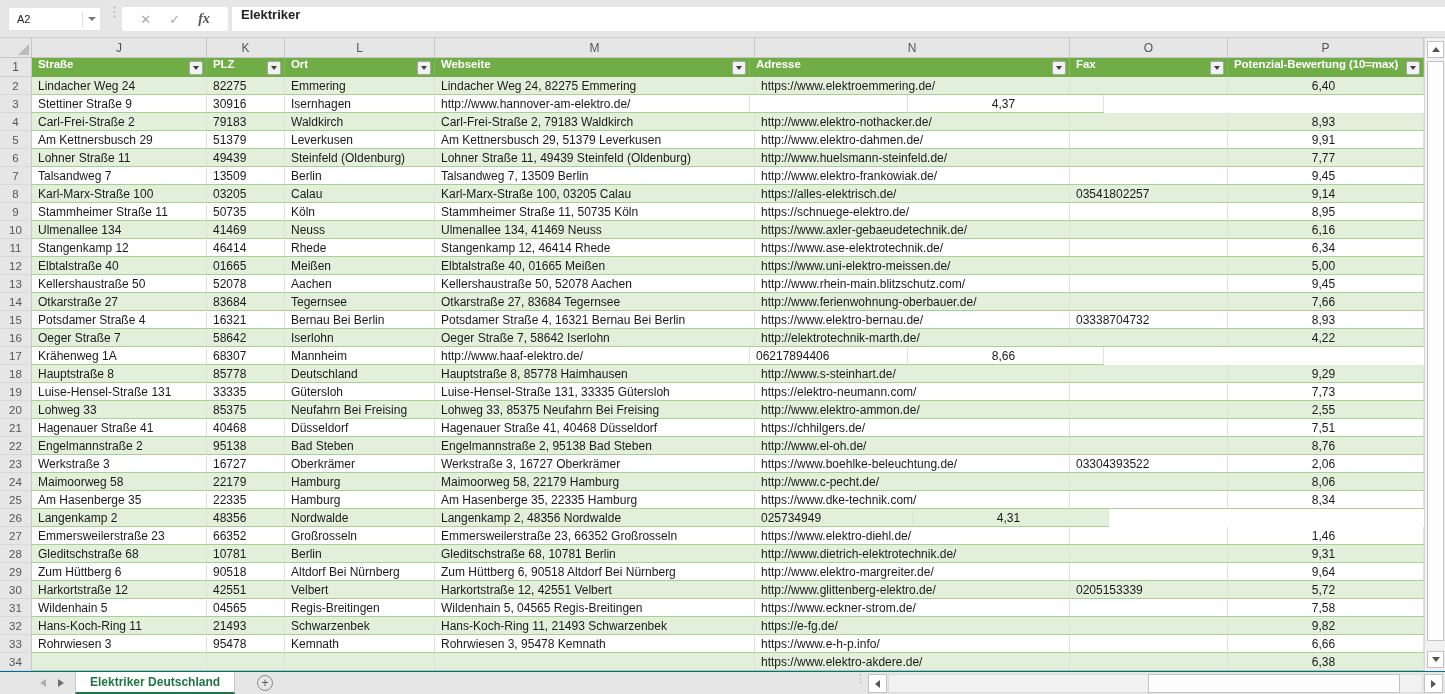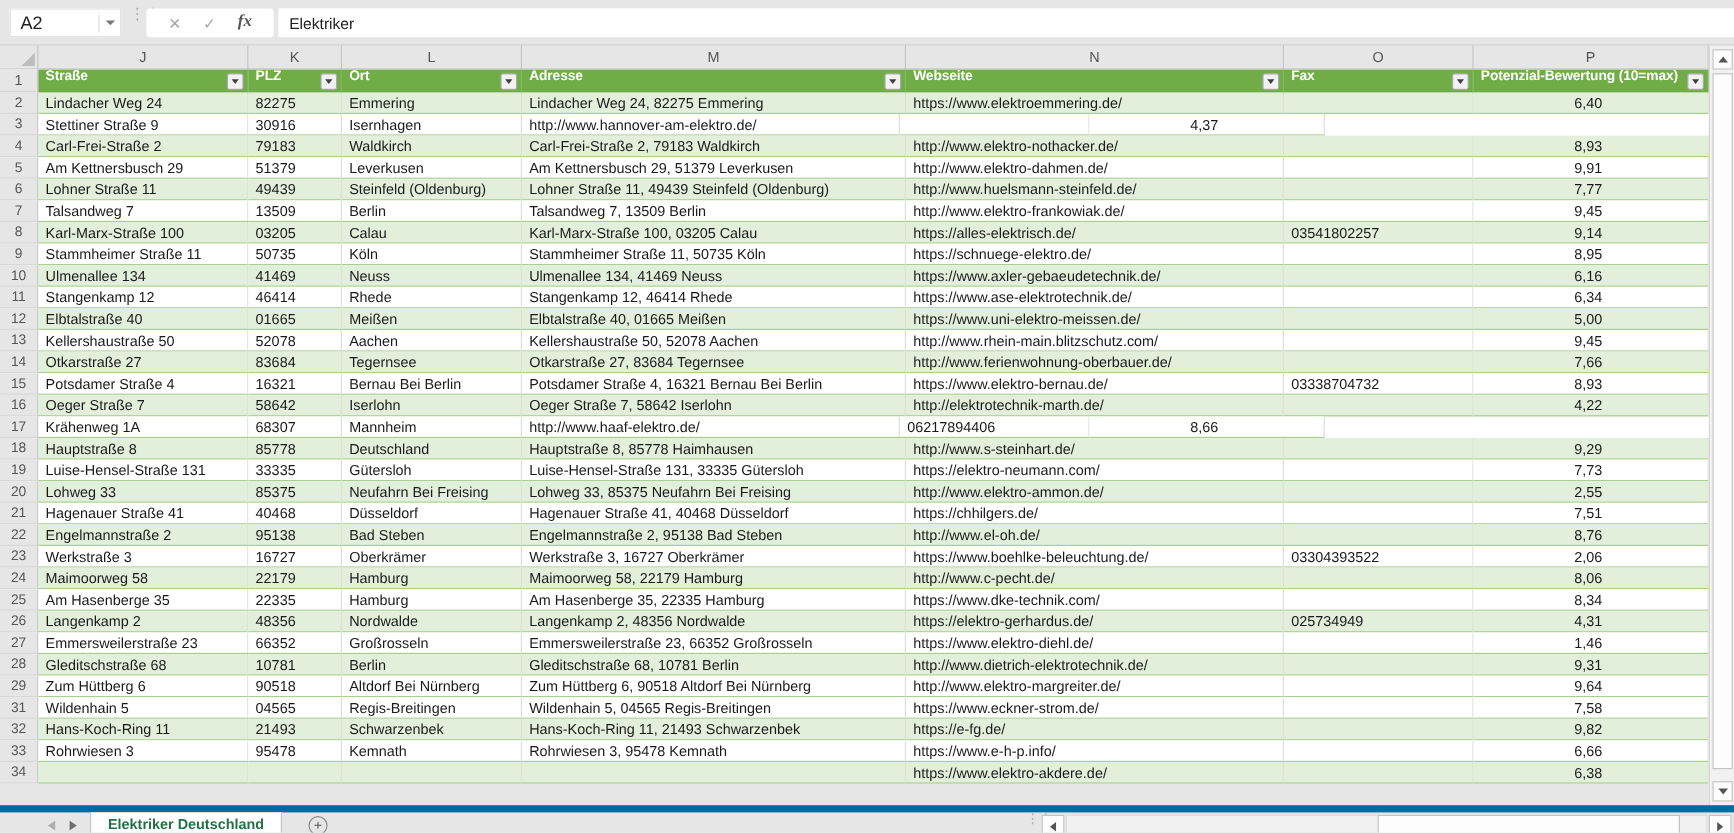--- a/index.html
+++ b/index.html
@@ -6,30 +6,30 @@
   html,body { background:#E6E6E6; }
   #app {
     position: relative; width: 1445px; height: 694px;
     font-family: "Liberation Sans", sans-serif;
     background: #E6E6E6; overflow: hidden;
     --header-green:#70AD47; --band-green:#E2EFDA; --tab-green:#217346;
   }
   
   .formula-strip { position:absolute; top:0; left:0; width:1445px; height:38px; background:#E6E6E6; border-bottom:1px solid #CFCFCF; }
   .name-box { position:absolute; left:8px; top:7px; width:93px; height:24px; background:#fff; border:1px solid #E3E3E3; display:flex; align-items:center; }
-  .name-box-text { flex:1; padding-left:8px; font-size:15px; color:#222; }
+  .name-box-text { flex:1; padding-left:8px; font-size:11px; color:#222; }
   .name-box-sep { width:1px; height:15px; background:#E0E0E0; }
   .nb-arrow { width:17px; display:flex; align-items:center; justify-content:center; }
   .nb-arrow i { width:0; height:0; border-left:4px solid transparent; border-right:4px solid transparent; border-top:4px solid #7a7a7a; }
   .dots-handle { position:absolute; left:108px; top:8px; width:4px; height:22px; color:#ABABAB; font-size:13px; line-height:7px; letter-spacing:0; }
   .fx-box { position:absolute; left:122px; top:7px; width:106px; height:24px; background:#fff; border-radius:3px; display:flex; align-items:center; justify-content:space-evenly; }
   .icon-cancel { color:#A8A8A8; font-size:13px; }
   .icon-enter { color:#A8A8A8; font-size:13px; }
   .icon-fx { color:#555; font-size:14px; font-style:italic; font-family:"Liberation Serif", serif; font-weight:bold; }
-  .formula-box { position:absolute; left:232px; top:7px; width:1213px; height:24px; background:#fff; display:flex; align-items:center; padding-left:9px; font-size:13px; color:#222; }
+  .formula-box { position:absolute; left:232px; top:7px; width:1213px; height:24px; background:#fff; display:flex; align-items:flex-start; padding-left:9px; font-size:13px; color:#222;font-weight:bold; }
   
   .col-strip { position:absolute; top:38px; left:0; width:1424px; height:20px; background:#E6E6E6; display:flex; }
   .corner { width:32px; height:100%; position:relative; border-right:1px solid #C6C6C6; border-bottom:1px solid #C6C6C6; }
   .corner i { position:absolute; right:2px; bottom:2px; width:0; height:0; border-left:11px solid transparent; border-bottom:11px solid #BCBCBC; }
   .col-letter { height:100%; border-right:1px solid #C6C6C6; border-bottom:1px solid #C6C6C6; display:flex; align-items:center; justify-content:center; font-size:12px; color:#555; }
   
   .w-g { width:32px; } .w-j { width:175px; } .w-k { width:78px; } .w-l { width:150px; }
   .w-m { width:320px; } .w-n { width:315px; } .w-o { width:158px; } .w-p { width:196px; }
   
   .grid { position:absolute; top:58px; left:0; width:1424px; background:#fff; }
@@ -44,21 +44,21 @@
   .cell { display:flex; align-items:center; padding:0 6px; font-size:12px; color:#1a1a1a; white-space:nowrap; overflow:hidden; border-right:1px solid #DCE3D6; border-bottom:1px solid #A9D08E; background:#fff; }
   .cell.num { justify-content:center; padding-right:10px; }
   
   .vscroll { position:absolute; left:1424px; top:38px; width:21px; height:633px; background:#F1F1F1; border-left:1px solid #D9D9D9; }
   .vs-btn { position:absolute; left:2px; width:17px; height:17px; background:#FDFDFD; border:1px solid #C3C3C3; display:flex; align-items:center; justify-content:center; }
   .vs-up { top:3px; } .vs-down { bottom:3px; }
   .tri-up { width:0; height:0; border-left:4px solid transparent; border-right:4px solid transparent; border-bottom:5px solid #555; }
   .tri-down { width:0; height:0; border-left:4px solid transparent; border-right:4px solid transparent; border-top:5px solid #555; }
   .vs-thumb { position:absolute; left:2px; top:23px; width:17px; height:580px; background:#FDFDFD; border:1px solid #C3C3C3; }
   
-  .sheet-strip { position:absolute; top:671px; left:0; width:1445px; height:20px; background:#E6E6E6; border-top:6px solid #0369a1; }
+  .sheet-strip { position:absolute; top:671px; left:0; width:1445px; height:20px; background:#E6E6E6; border-top:1px solid #0369a1; }
   .nav-left, .nav-right { position:absolute; top:7px; width:0; height:0; }
   .nav-left  { left:40px; border-top:4.5px solid transparent; border-bottom:4.5px solid transparent; border-right:6px solid #ADADAD; }
   .nav-right { left:58px; border-top:4.5px solid transparent; border-bottom:4.5px solid transparent; border-left:6px solid #6E6E6E; }
   .sheet-tab { position:absolute; left:75px; top:0; height:22px; background:#fff; border-left:1px solid #C6C6C6; border-right:1px solid #C6C6C6; border-bottom:2px solid var(--tab-green); display:flex; align-items:center; padding:0 14px; color:var(--tab-green); font-weight:bold; font-size:12px; }
   .add-sheet { position:absolute; left:257px; top:3px; width:16px; height:16px; border:1px solid #8C8C8C; border-radius:50%; display:flex; align-items:center; justify-content:center; color:#555; font-size:12px; line-height:1; background:transparent; }
   .hs-handle { position:absolute; left:855px; top:4px; width:4px; height:15px; color:#ABABAB; font-size:11px; line-height:5px; }
   .hs-btn { position:absolute; top:2px; width:19px; height:19px; background:#FDFDFD; border:1px solid #C3C3C3; display:flex; align-items:center; justify-content:center; }
   .hs-left { left:868px; } .hs-right { left:1424px; }
   .tri-left { width:0; height:0; border-top:4px solid transparent; border-bottom:4px solid transparent; border-right:5px solid #555; }
   .tri-right { width:0; height:0; border-top:4px solid transparent; border-bottom:4px solid transparent; border-left:5px solid #555; }
@@ -116,28 +116,28 @@
           <span class="filter-btn">
             <i></i>
           </span>
         </div>
       <div class="hcell w-l">
           <span>Ort</span>
           <span class="filter-btn">
             <i></i>
           </span>
         </div>
+      <div class="hcell w-n">
+          <span>Webseite</span>
+          <span class="filter-btn">
+            <i></i>
+          </span>
+        </div>
       <div class="hcell w-m">
           <span>Adresse</span>
-          <span class="filter-btn">
-            <i></i>
-          </span>
-        </div>
-      <div class="hcell w-n">
-          <span>Webseite</span>
           <span class="filter-btn">
             <i></i>
           </span>
         </div>
       <div class="hcell w-o">
           <span>Fax</span>
           <span class="filter-btn">
             <i></i>
           </span>
         </div>
@@ -386,21 +386,20 @@
       <div class="cell w-n">https://www.dke-technik.com/</div>
       <div class="cell w-o"></div>
       <div class="cell w-p num">8,34</div>
     </div>
         <div class="drow band">
       <div class="gutter-cell">26</div>
       <div class="cell w-j">Langenkamp 2</div>
       <div class="cell w-k">48356</div>
       <div class="cell w-l">Nordwalde</div>
       <div class="cell w-m">Langenkamp 2, 48356 Nordwalde</div>
-      <div class="cell w-n">https://elektro-gerhardus.de/</div>
       <div class="cell w-o">025734949</div>
       <div class="cell w-p num">4,31</div>
     </div>
         <div class="drow">
       <div class="gutter-cell">27</div>
       <div class="cell w-j">Emmersweilerstraße 23</div>
       <div class="cell w-k">66352</div>
       <div class="cell w-l">Großrosseln</div>
       <div class="cell w-m">Emmersweilerstraße 23, 66352 Großrosseln</div>
       <div class="cell w-n">https://www.elektro-diehl.de/</div>
@@ -420,20 +419,30 @@
         <div class="drow">
       <div class="gutter-cell">29</div>
       <div class="cell w-j">Zum Hüttberg 6</div>
       <div class="cell w-k">90518</div>
       <div class="cell w-l">Altdorf Bei Nürnberg</div>
       <div class="cell w-m">Zum Hüttberg 6, 90518 Altdorf Bei Nürnberg</div>
       <div class="cell w-n">http://www.elektro-margreiter.de/</div>
       <div class="cell w-o"></div>
       <div class="cell w-p num">9,64</div>
     </div>
+        <div class="drow band">
+      <div class="gutter-cell">30</div>
+      <div class="cell w-j">Harkortstraße 12</div>
+      <div class="cell w-k">42551</div>
+      <div class="cell w-l">Velbert</div>
+      <div class="cell w-m">Harkortstraße 12, 42551 Velbert</div>
+      <div class="cell w-n">http://www.glittenberg-elektro.de/</div>
+      <div class="cell w-o">0205153339</div>
+      <div class="cell w-p num">5,72</div>
+    </div>
         <div class="drow">
       <div class="gutter-cell">31</div>
       <div class="cell w-j">Wildenhain 5</div>
       <div class="cell w-k">04565</div>
       <div class="cell w-l">Regis-Breitingen</div>
       <div class="cell w-m">Wildenhain 5, 04565 Regis-Breitingen</div>
       <div class="cell w-n">https://www.eckner-strom.de/</div>
       <div class="cell w-o"></div>
       <div class="cell w-p num">7,58</div>
     </div>

